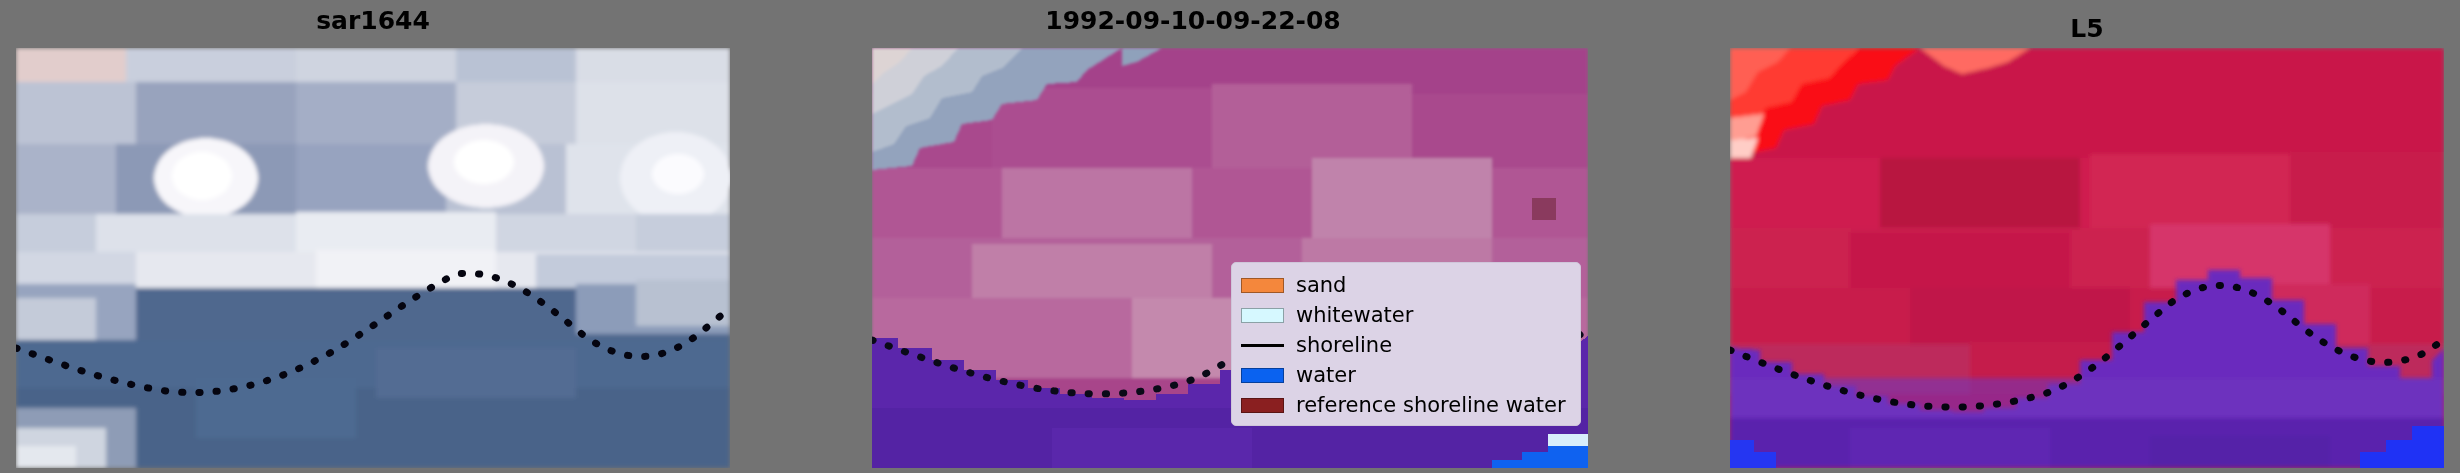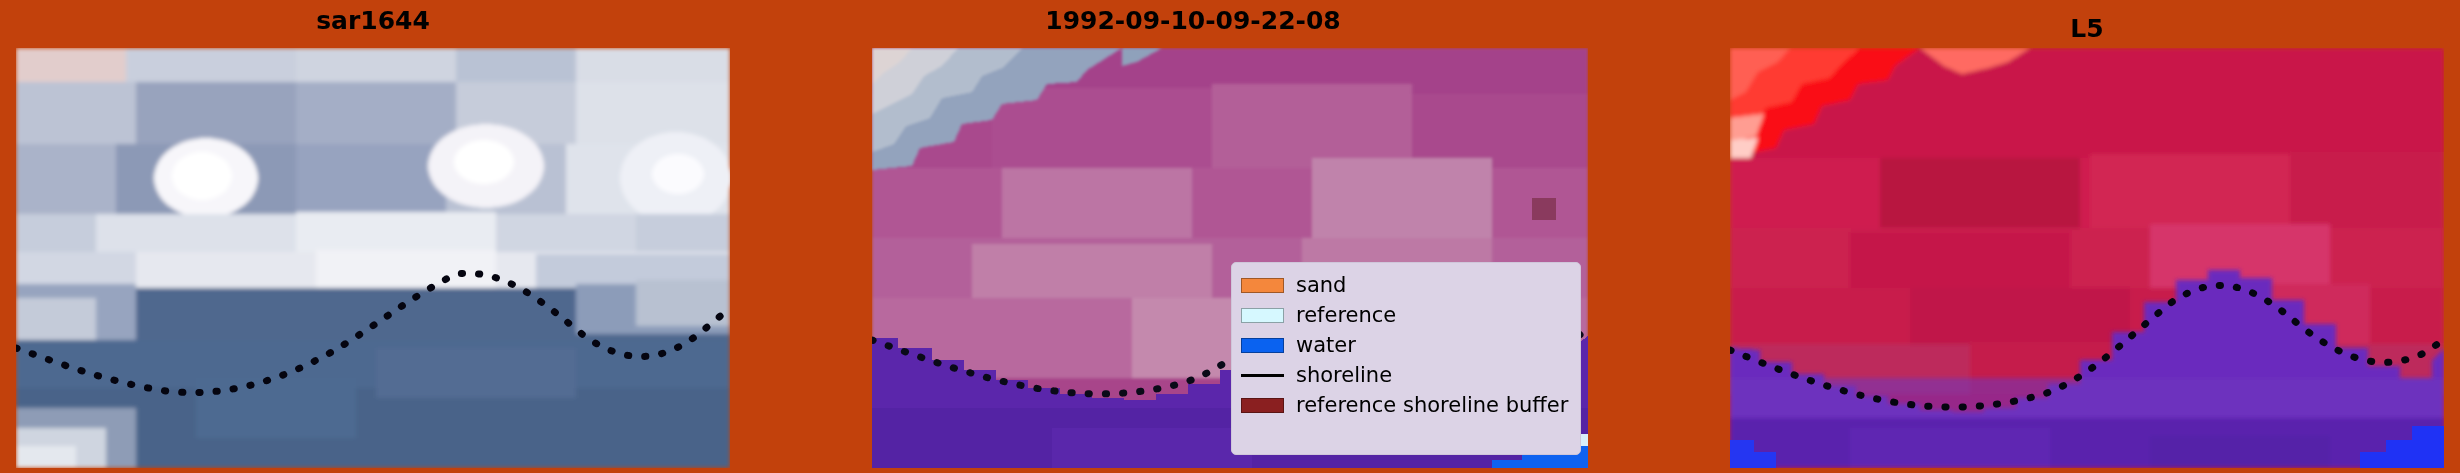--- a/index.html
+++ b/index.html
@@ -12,21 +12,21 @@
     height: 473px;
     position: relative;
     overflow: hidden;
     font-family: "DejaVu Sans", sans-serif;
   }
   .figure {
     position: absolute;
     left: 0; top: 0;
     width: 2460px;
     height: 473px;
-    background: #c2410c;
+    background: #737373;
   }
   .panel {
     position: absolute;
     top: 48px;
     height: 420px;
     overflow: hidden;
   }
   .panel-title {
     position: absolute;
     top: 6px;
@@ -48,21 +48,21 @@
     image-rendering: crisp-edges;
   }
   .raster svg { display: block; width: 100%; height: 100%; }
 
   
   .legend {
     position: absolute;
     left: 1231px;
     top: 262px;
     width: 350px;
-    height: 193px;
+    height: 164px;
     background: #dcd3e6;
     border: 1px solid #cfc6da;
     border-radius: 5px;
     box-sizing: border-box;
     padding: 7px 9px 20px 9px;
     box-shadow: 0 0 0 0 rgba(0,0,0,0);
   }
   .legend-row {
     display: flex;
     align-items: center;
@@ -248,33 +248,33 @@
 
   </div>
 
   <div class="legend">
     <div class="legend-row">
       <span class="legend-swatch patch" style="background:#f4873c;"></span>
       <span class="legend-label">sand</span>
     </div>
     <div class="legend-row">
       <span class="legend-swatch patch" style="background:#d6f8ff;"></span>
-      <span class="legend-label">reference</span>
+      <span class="legend-label">whitewater</span>
+    </div>
+    <div class="legend-row">
+      <span class="legend-swatch line-marker"></span>
+      <span class="legend-label">shoreline</span>
     </div>
     <div class="legend-row">
       <span class="legend-swatch patch" style="background:#0a62f0;"></span>
       <span class="legend-label">water</span>
     </div>
     <div class="legend-row">
-      <span class="legend-swatch line-marker"></span>
-      <span class="legend-label">shoreline</span>
-    </div>
-    <div class="legend-row">
       <span class="legend-swatch patch" style="background:#8a1f20;"></span>
-      <span class="legend-label">reference shoreline buffer</span>
+      <span class="legend-label">reference shoreline water</span>
     </div>
   </div>
 
   <div class="panel-title" style="left:1730px; width:714px;margin-top:8px;">L5</div>
 
   <div class="panel" style="left:1730px; width:714px;">
     <div class="raster">
       <svg viewBox="0 0 714 420" preserveAspectRatio="none" shape-rendering="crispEdges">
         <defs>
           <filter id="px3">

